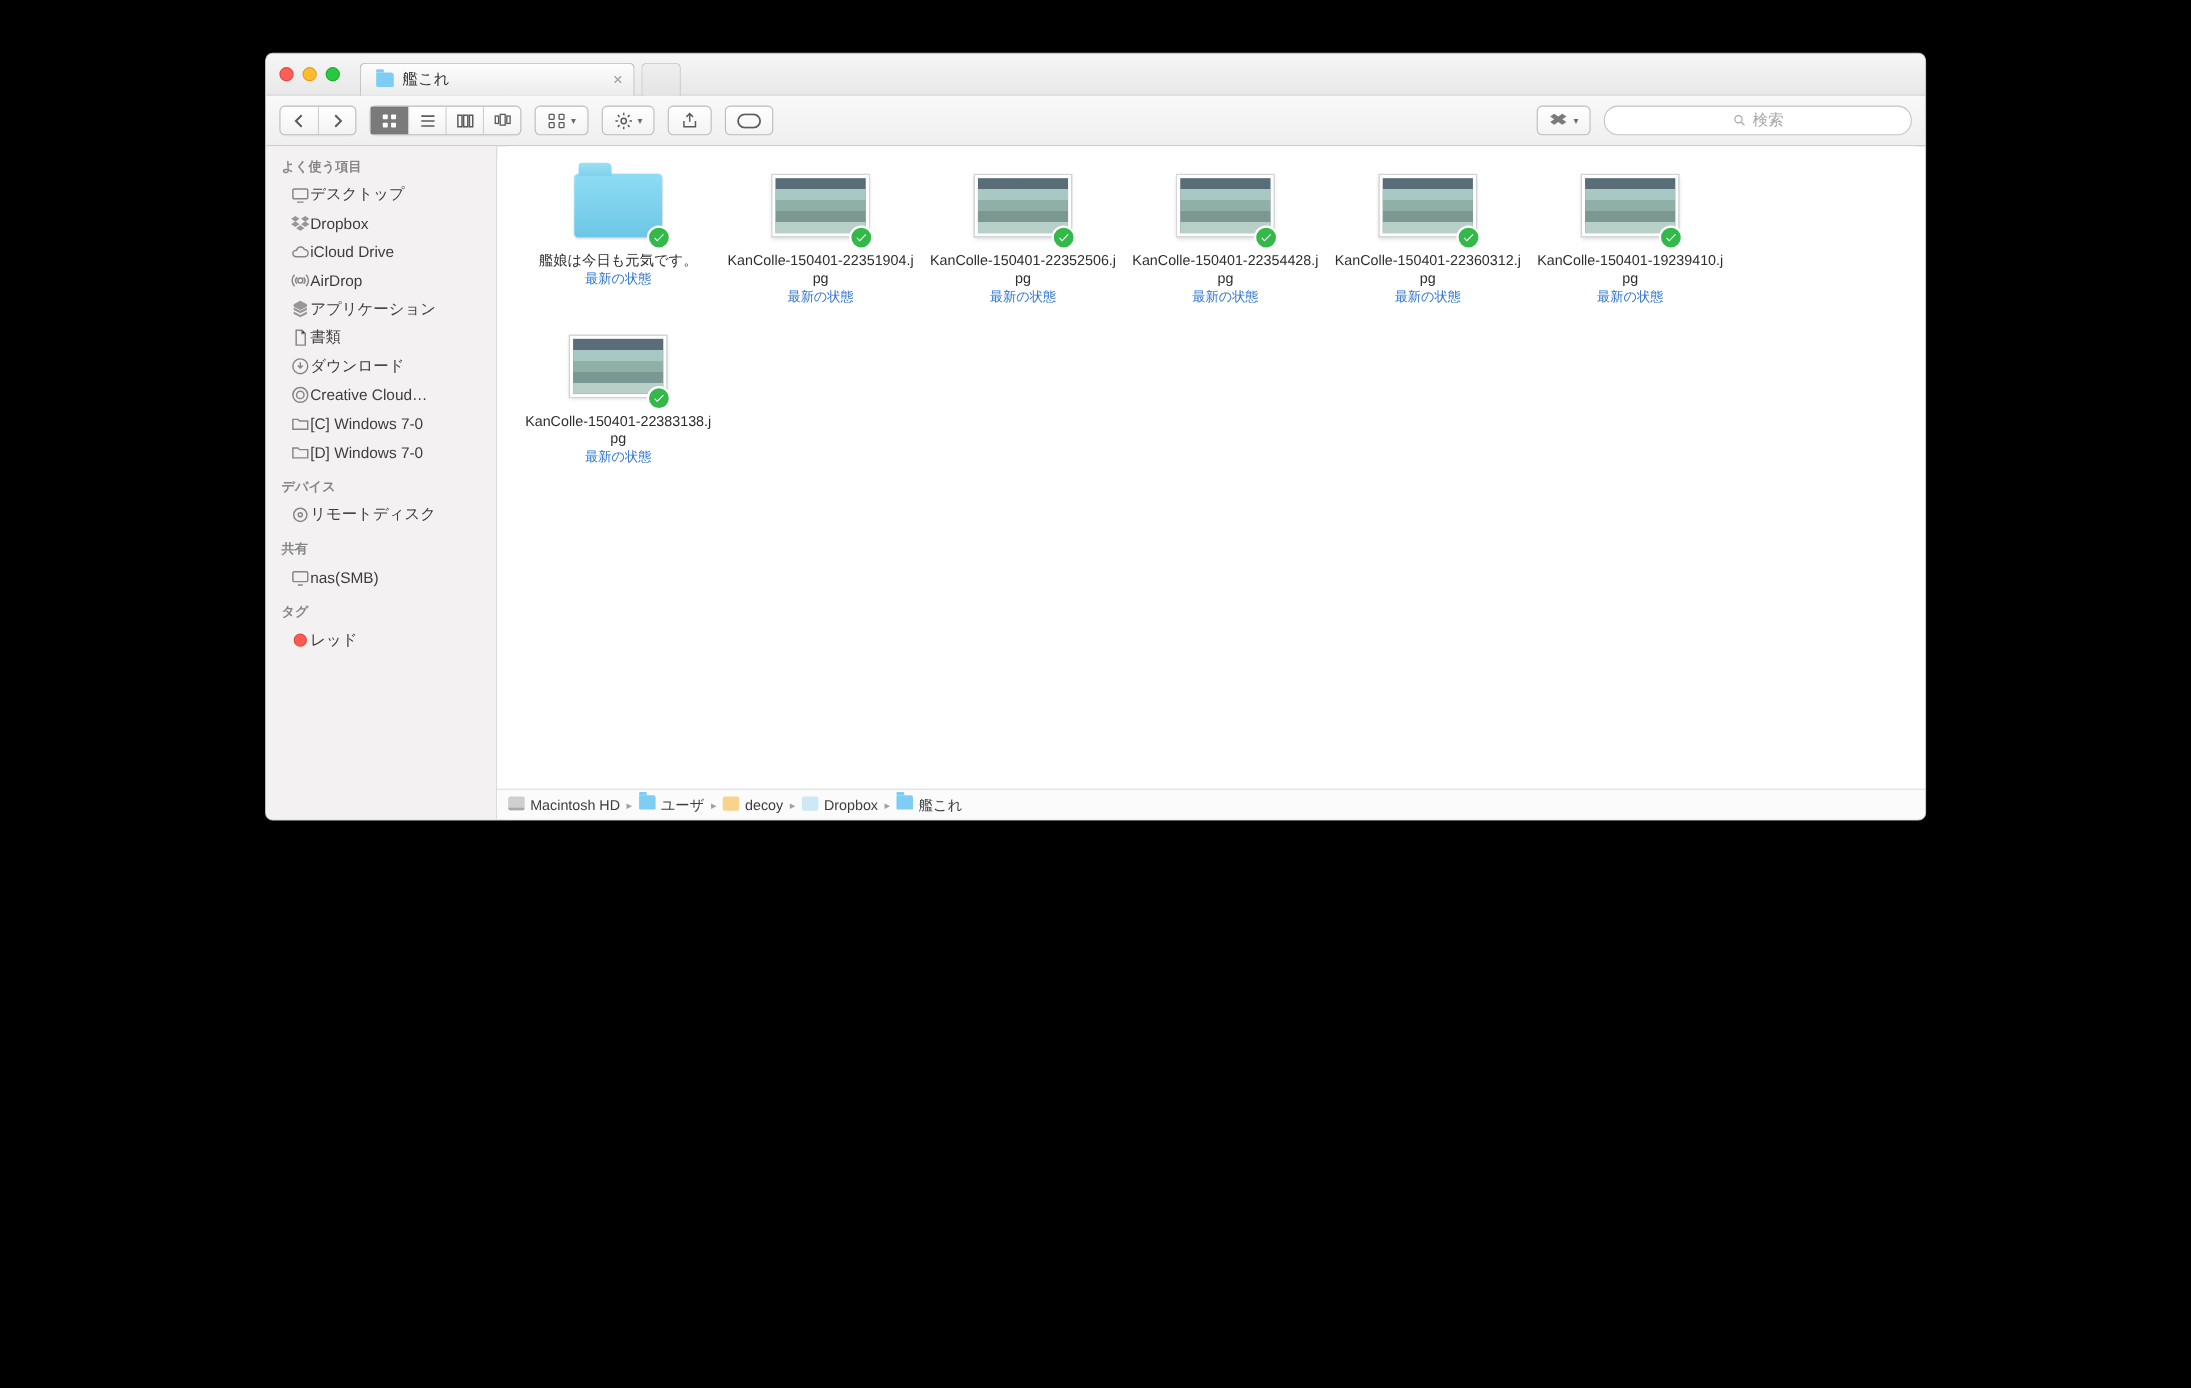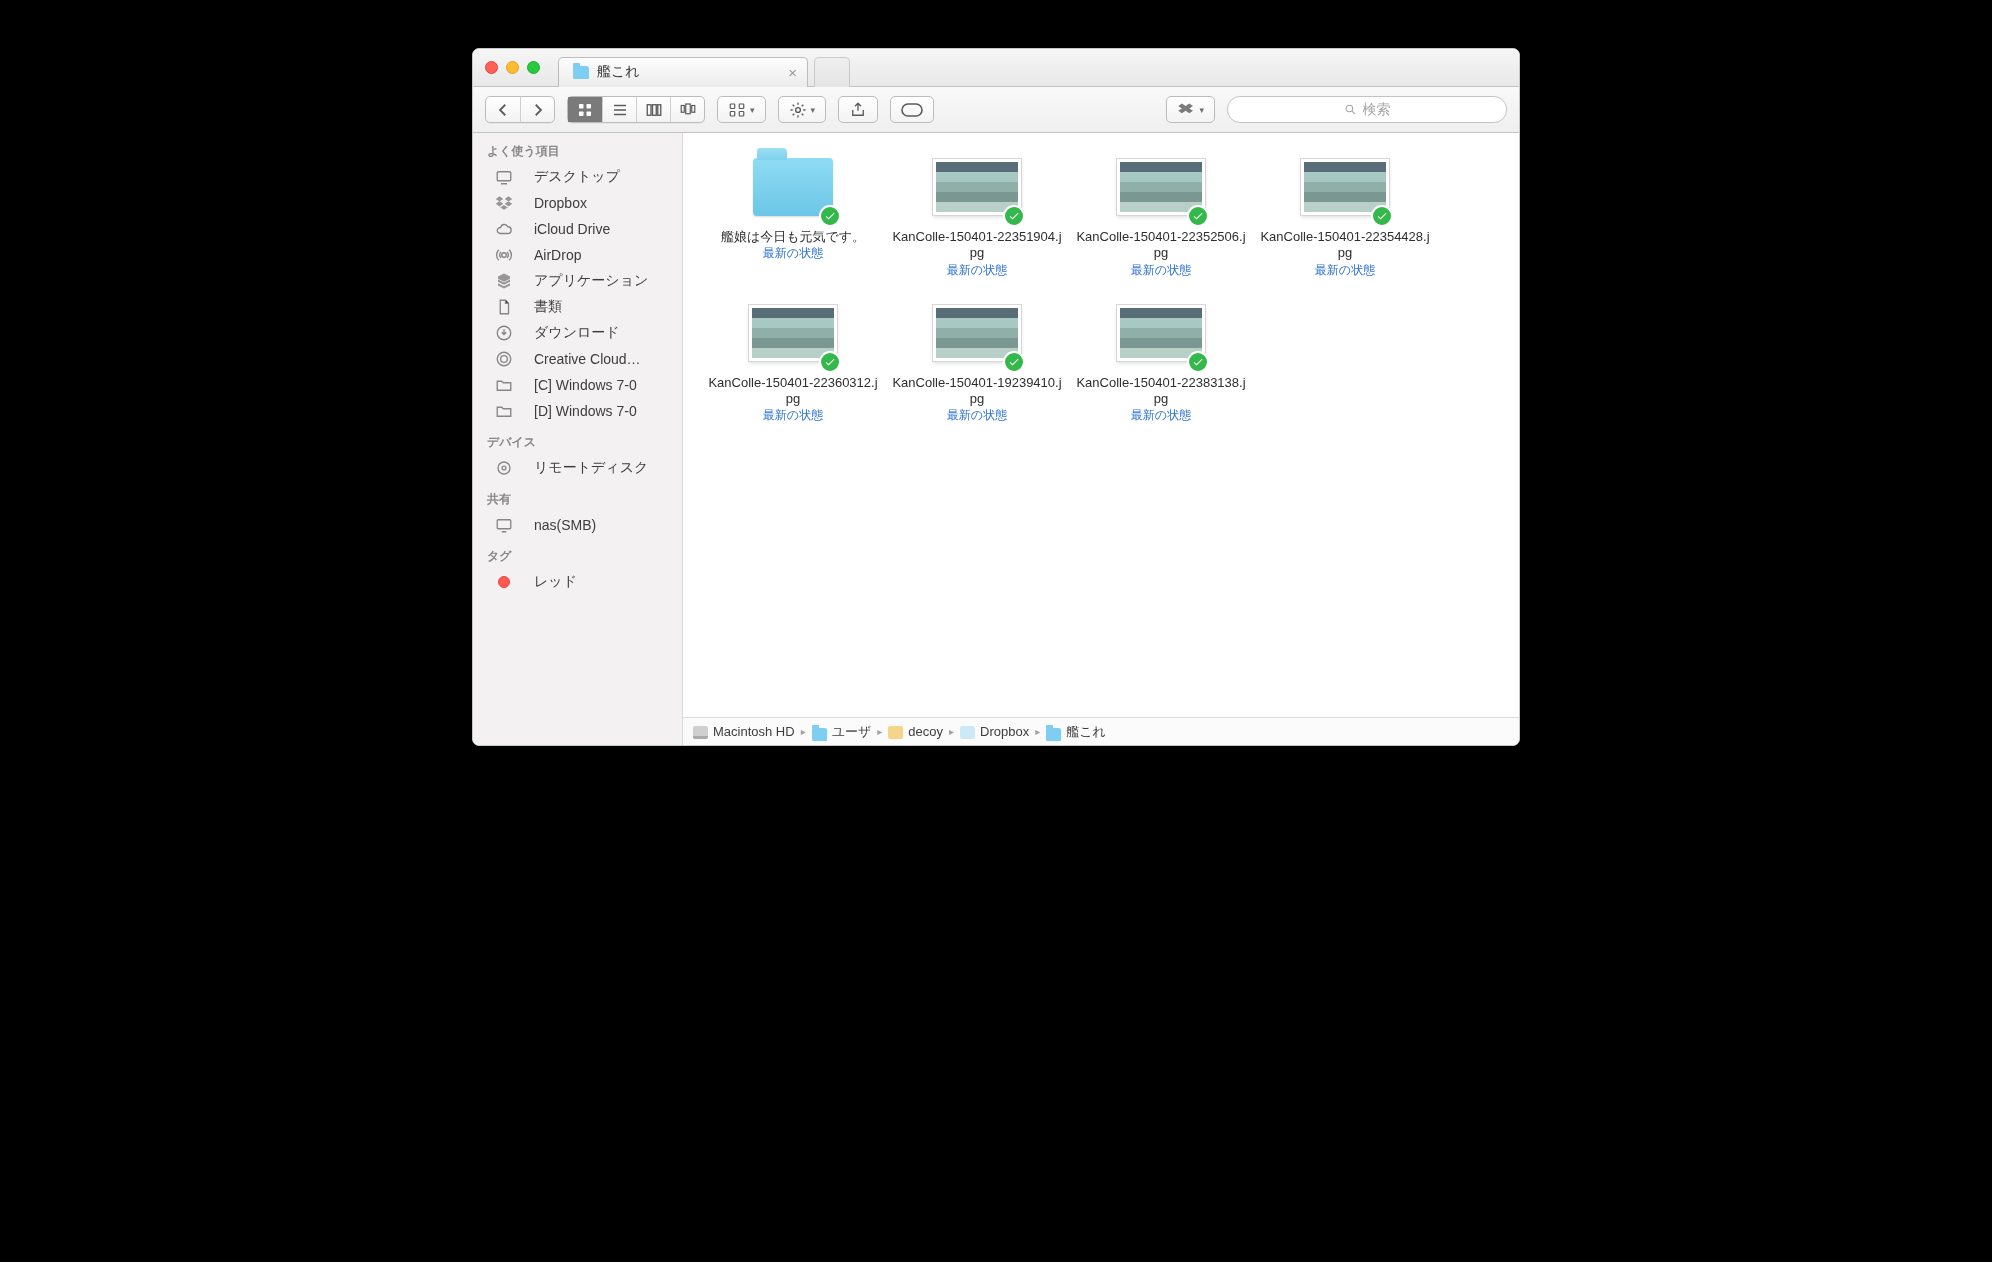--- a/index.html
+++ b/index.html
@@ -7,21 +7,21 @@
     background: #000;
     font-family: -apple-system, "Helvetica Neue", Arial, sans-serif;
     width: 1992px;
     height: 1262px;
     display: flex;
     align-items: flex-start;
     justify-content: center;
     overflow: hidden;
   }
   .window {
-    width: 1048px;
+    width: 1510px;
     margin-top: 48px;
     background: #fff;
     border-radius: 7px;
     box-shadow: 0 20px 60px rgba(0,0,0,.6);
     overflow: hidden;
     border: 1px solid #c7c7c7;
   }
 
   
   .titlebar {
@@ -114,21 +114,21 @@
     background:#f3f1f2;
     border-right:1px solid #d9d9d9;
     overflow:auto;
     font-size:14px;
   }
   .sb-section-title {
     color:#878787; font-size:12px; font-weight:700;
     padding: 10px 14px 4px 14px;
   }
   .sb-item {
-    display:flex; align-items:center; gap:21px;
+    display:flex; align-items:center; gap:0;
     padding: 4px 14px 4px 22px; color:#3d3d3d; cursor:pointer;
     white-space:nowrap; overflow:hidden; text-overflow:ellipsis;
   }
   .sb-item .ic { width:18px; height:18px; display:flex; align-items:center; justify-content:center; color:#878787; font-size:15px;}
   .tag-dot{ width:12px;height:12px;border-radius:50%; }
 
   .content { flex:1; background:#fff; display:flex; flex-direction:column;border-radius:12px; }
   .grid { flex:1; padding: 18px 24px; display:flex; flex-wrap:wrap; gap: 18px 12px; align-content:flex-start; overflow:auto;}
   .item { width: 172px; text-align:center; font-size:13px; color:#2e2e2e; cursor:pointer; position:relative;}
   .thumb-wrap{ height:72px; display:flex; align-items:center; justify-content:center; position:relative;}
@@ -160,21 +160,21 @@
   .sync-badge svg{ width:12px; height:12px; fill:#fff; }
   .fname{ margin-top:6px; line-height:1.25; word-break:break-all;}
   .status{ font-size:12px; color:#2f74d0; margin-top:0;}
 
   
   .pathbar{
     height:28px; border-top:1px solid #dcdcdc; background:#fbfbfb;
     display:flex; align-items:center; font-size:13px; color:#3d3d3d;
     padding:0 10px; gap:6px;
   }
-  .pathbar .crumb{ display:flex; align-items:flex-end; gap:5px; cursor:pointer;}
+  .pathbar .crumb{ display:flex; align-items:flex-start; gap:5px; cursor:pointer;}
   .pathbar .sep{ color:#a0a0a0; font-size:10px;}
   .mini-ic{ width:15px; height:13px; display:inline-block;}
   .mini-ic.hd{ background:#cfcfcf; border-radius:2px; border-bottom:3px solid #a9a9a9;}
   .mini-ic.fp{ background:#7ecef4; border-radius:1px 2px 1px 1px; position:relative;}
   .mini-ic.fp::before{content:"";position:absolute;top:-3px;left:0;width:7px;height:3px;background:#7ecef4;border-radius:1px 1px 0 0;}
   .mini-ic.home{ background:#f7d48b; border-radius:2px;}
   .mini-ic.db{ background:#cde9f5; border-radius:2px;}
 
   
   .ic-icon{ width:18px; height:18px;}

